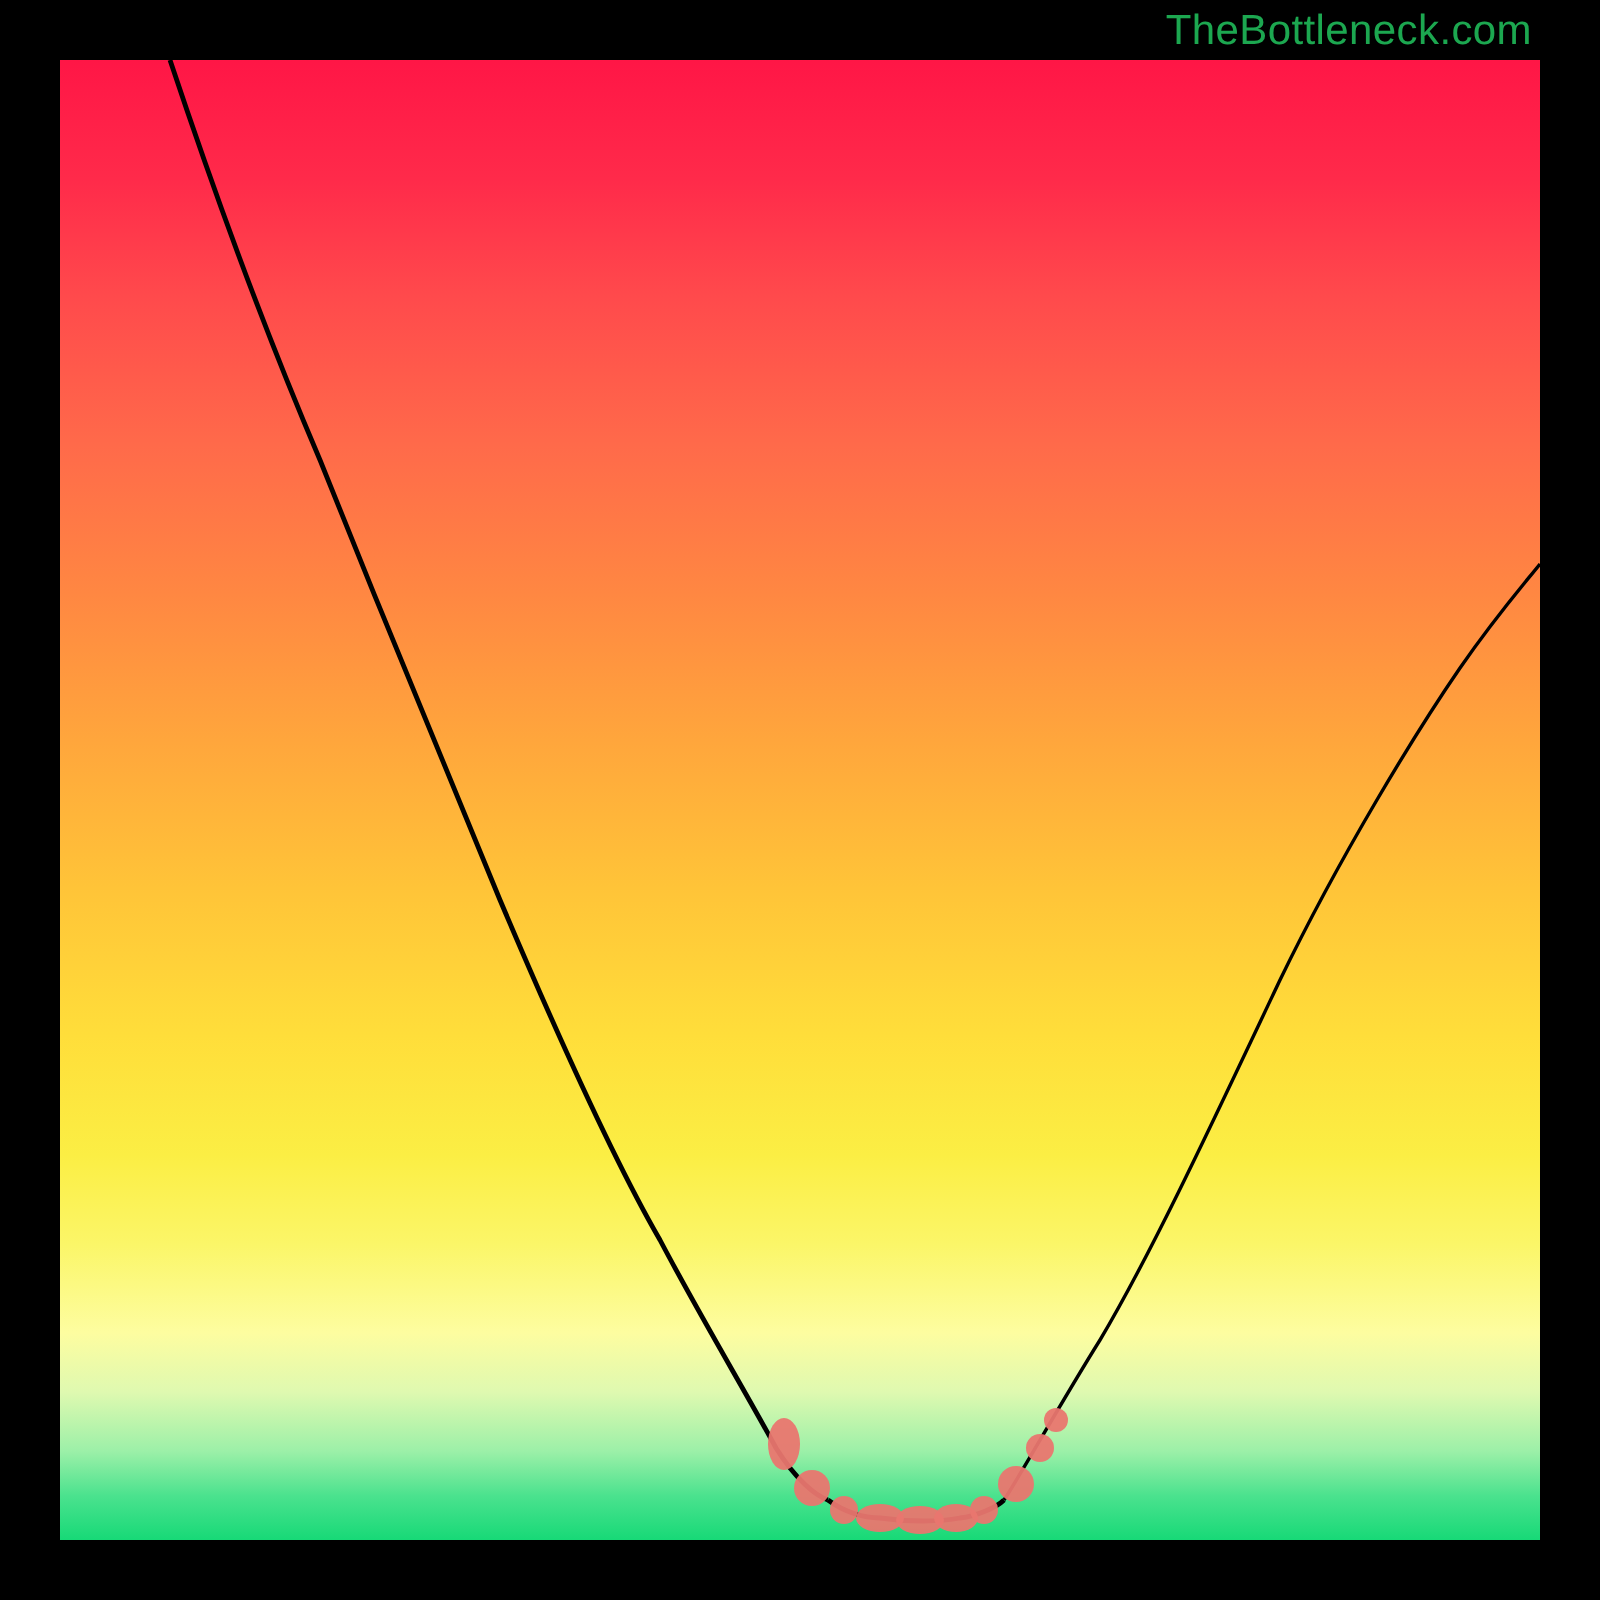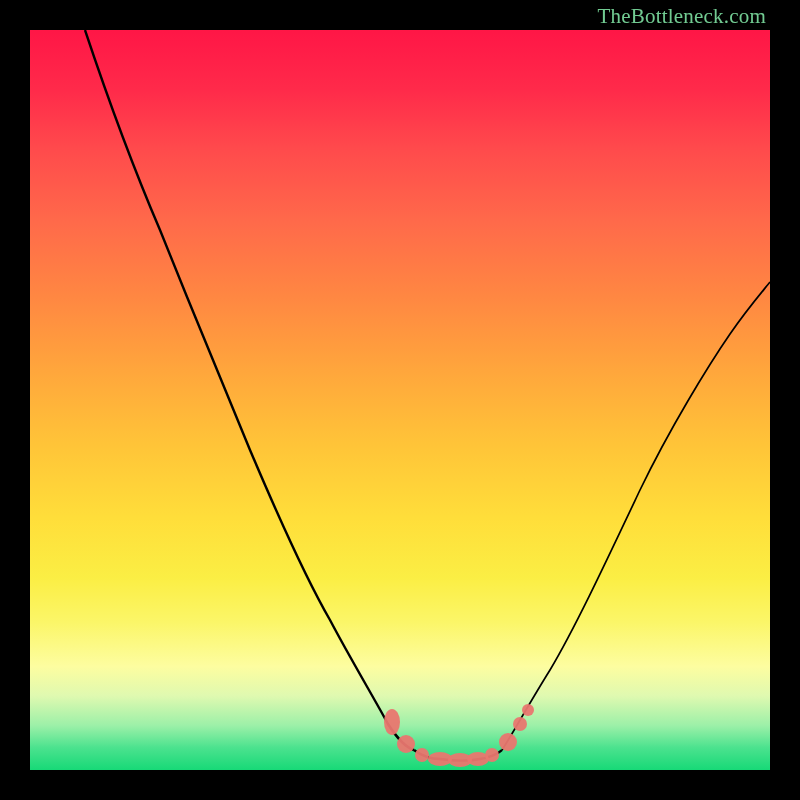--- a/index.html
+++ b/index.html
@@ -32,27 +32,26 @@
       #dff9b0 90%,
       #9cf0a8 94%,
       #4be28e 97%,
       #17d977 100%
     );
   }
   .watermark {
     position: absolute;
     top: 4px;
     right: 34px;
-    color: #86efac;
+    color: #22c55e;
     font-size: 21px;
     font-weight: 500;
     letter-spacing: 0.2px;
     z-index: 10;
     opacity: 0.85;
-    font-family: Liberation Serif, serif;
   }
   svg.curves {
     position: absolute;
     left: 0;
     top: 0;
     width: 740px;
     height: 740px;
   }
   .stroke-main {
     fill: none;

